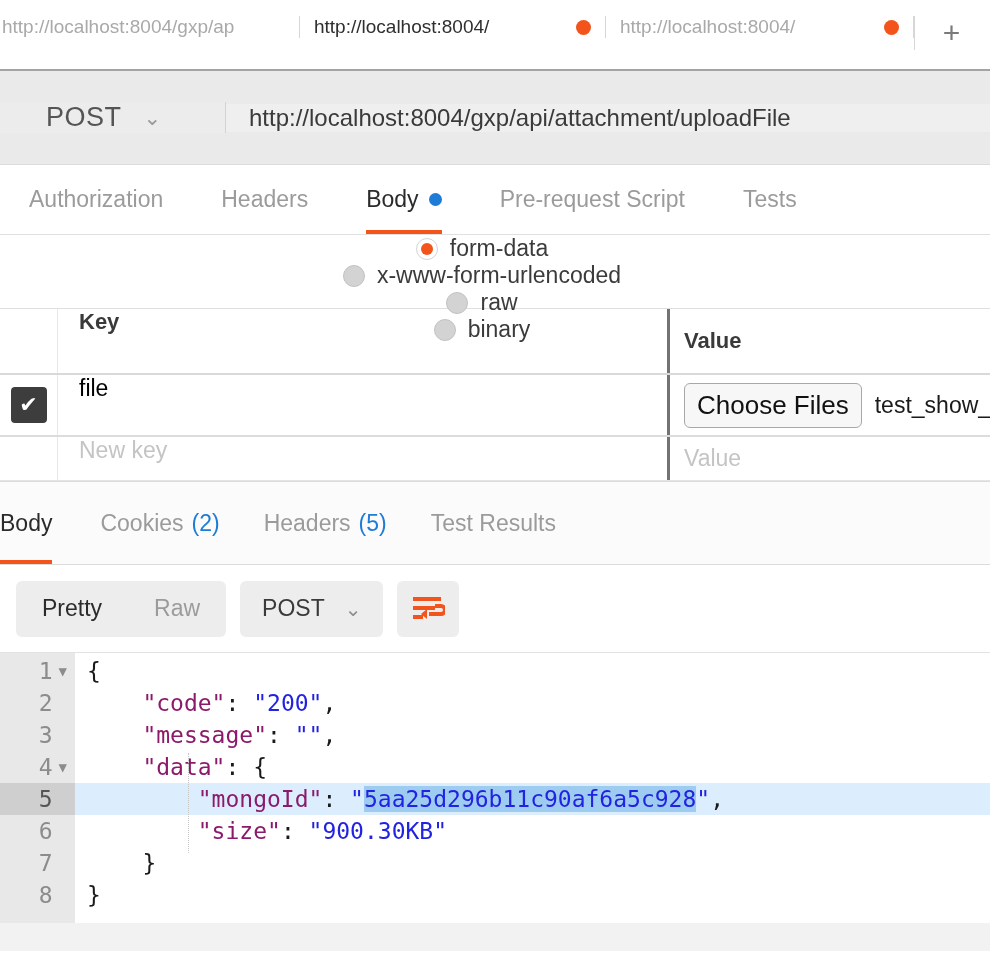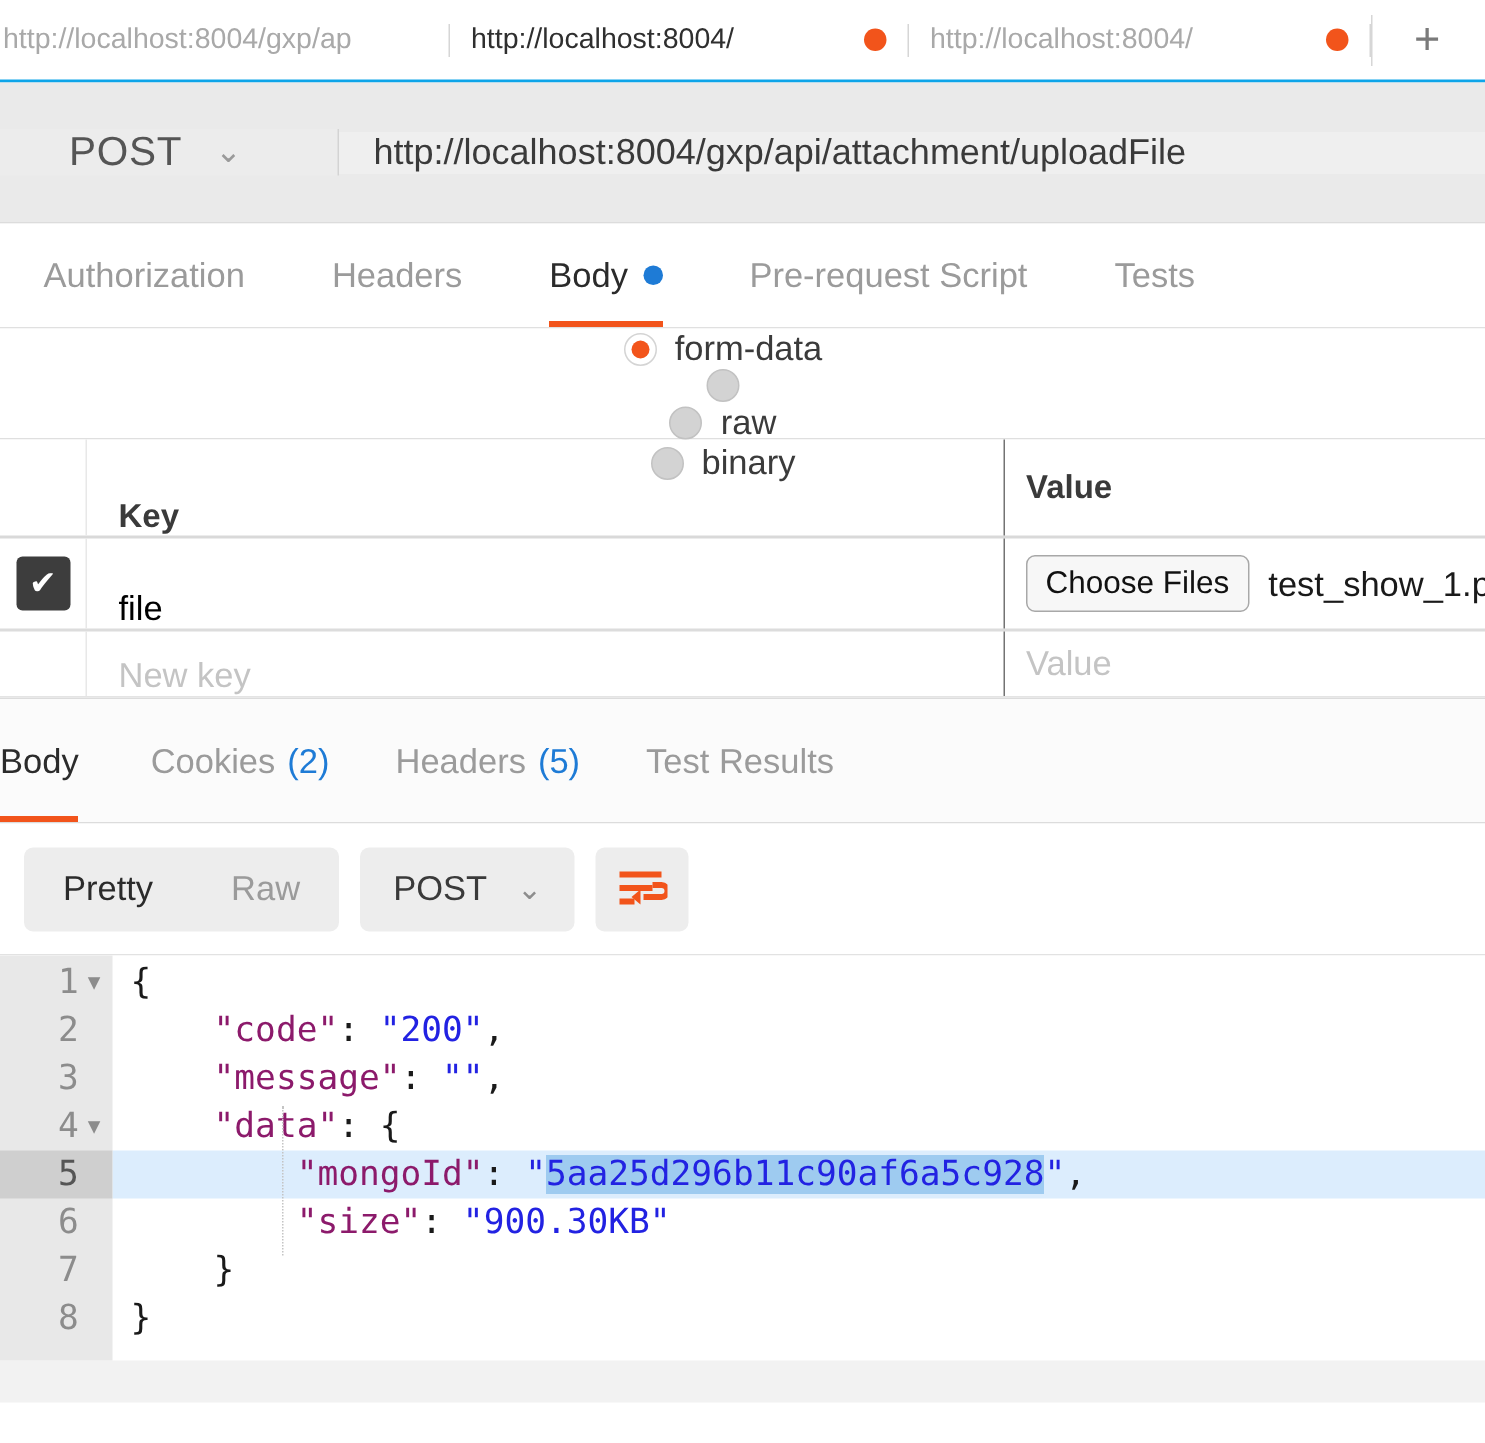--- a/index.html
+++ b/index.html
@@ -5,24 +5,25 @@
   * { box-sizing: border-box; margin: 0; padding: 0; }
   html, body {
     width: 990px; height: 962px;
     background: #ffffff;
     font-family: "Liberation Sans", sans-serif;
     overflow: hidden;
   }
 
   
   .tabstrip {
-    display: flex; align-items: center;
+    display: flex; align-items: flex-start;
     height: 55px;
     background: #ffffff;
-    border-bottom: 2px solid #0ea5e9;
+    border-bottom: 2px solid #a3a3a3;
+    margin-top: 16px;
   }
   .apptab {
     display: flex; align-items: center;
     padding: 0 14px;
     border-right: 1px solid #d6d6d6;
     background: #ffffff;
     font-size: 19px;
     color: #a9a9a9;
     white-space: nowrap;
     overflow: hidden;
@@ -146,40 +147,40 @@
   }
   .cell-check.blank { border-right: 1px solid #e8e8e8; }
   .checkbox {
     width: 36px; height: 36px;
     background: #3d3d3d; border-radius: 4px;
     display: flex; align-items: center; justify-content: center;
     color: #ffffff; font-size: 22px; line-height: 1;
   }
   .cell-key {
     width: 612px; flex: none;
-    display: flex; align-items: flex-end;
+    display: flex; align-items: flex-start;
     padding-left: 21px;
     font-size: 23px;
-    border-right: 1px solid #737373;
+    border-right: 3px solid #737373;
   }
   .cell-val {
     flex: 1;
     display: flex; align-items: center;
     padding-left: 14px;
     font-size: 23px;
     overflow: hidden;
   }
   .hdr-text { font-weight: bold; color: #3a3a3a; font-size: 22px; }
   .placeholder { color: #c4c4c4; }
   .filebtn {
     border: 1px solid #a8a8a8;
     border-radius: 6px;
     background: #f7f7f7;
     padding: 6px 12px;
-    font-size: 21px;
+    font-size: 26px;
     color: #111111;
     font-family: "Liberation Sans", sans-serif;
     white-space: nowrap;
   }
   .filename {
     margin-left: 13px;
     font-size: 23px;
     color: #1a1a1a;
     white-space: nowrap;
   }
@@ -336,20 +337,21 @@
   </div>
 </div>
 
 <div class="radiorow">
   <label class="radio-item">
     <span class="radio checked"></span>
     <span>form-data</span>
   </label>
   <label class="radio-item">
     <span class="radio"></span>
+    <span>x-www-form-urlencoded</span>
   </label>
   <label class="radio-item">
     <span class="radio"></span>
     <span>raw</span>
   </label>
   <label class="radio-item">
     <span class="radio"></span>
     <span>binary</span>
   </label>
 </div>

